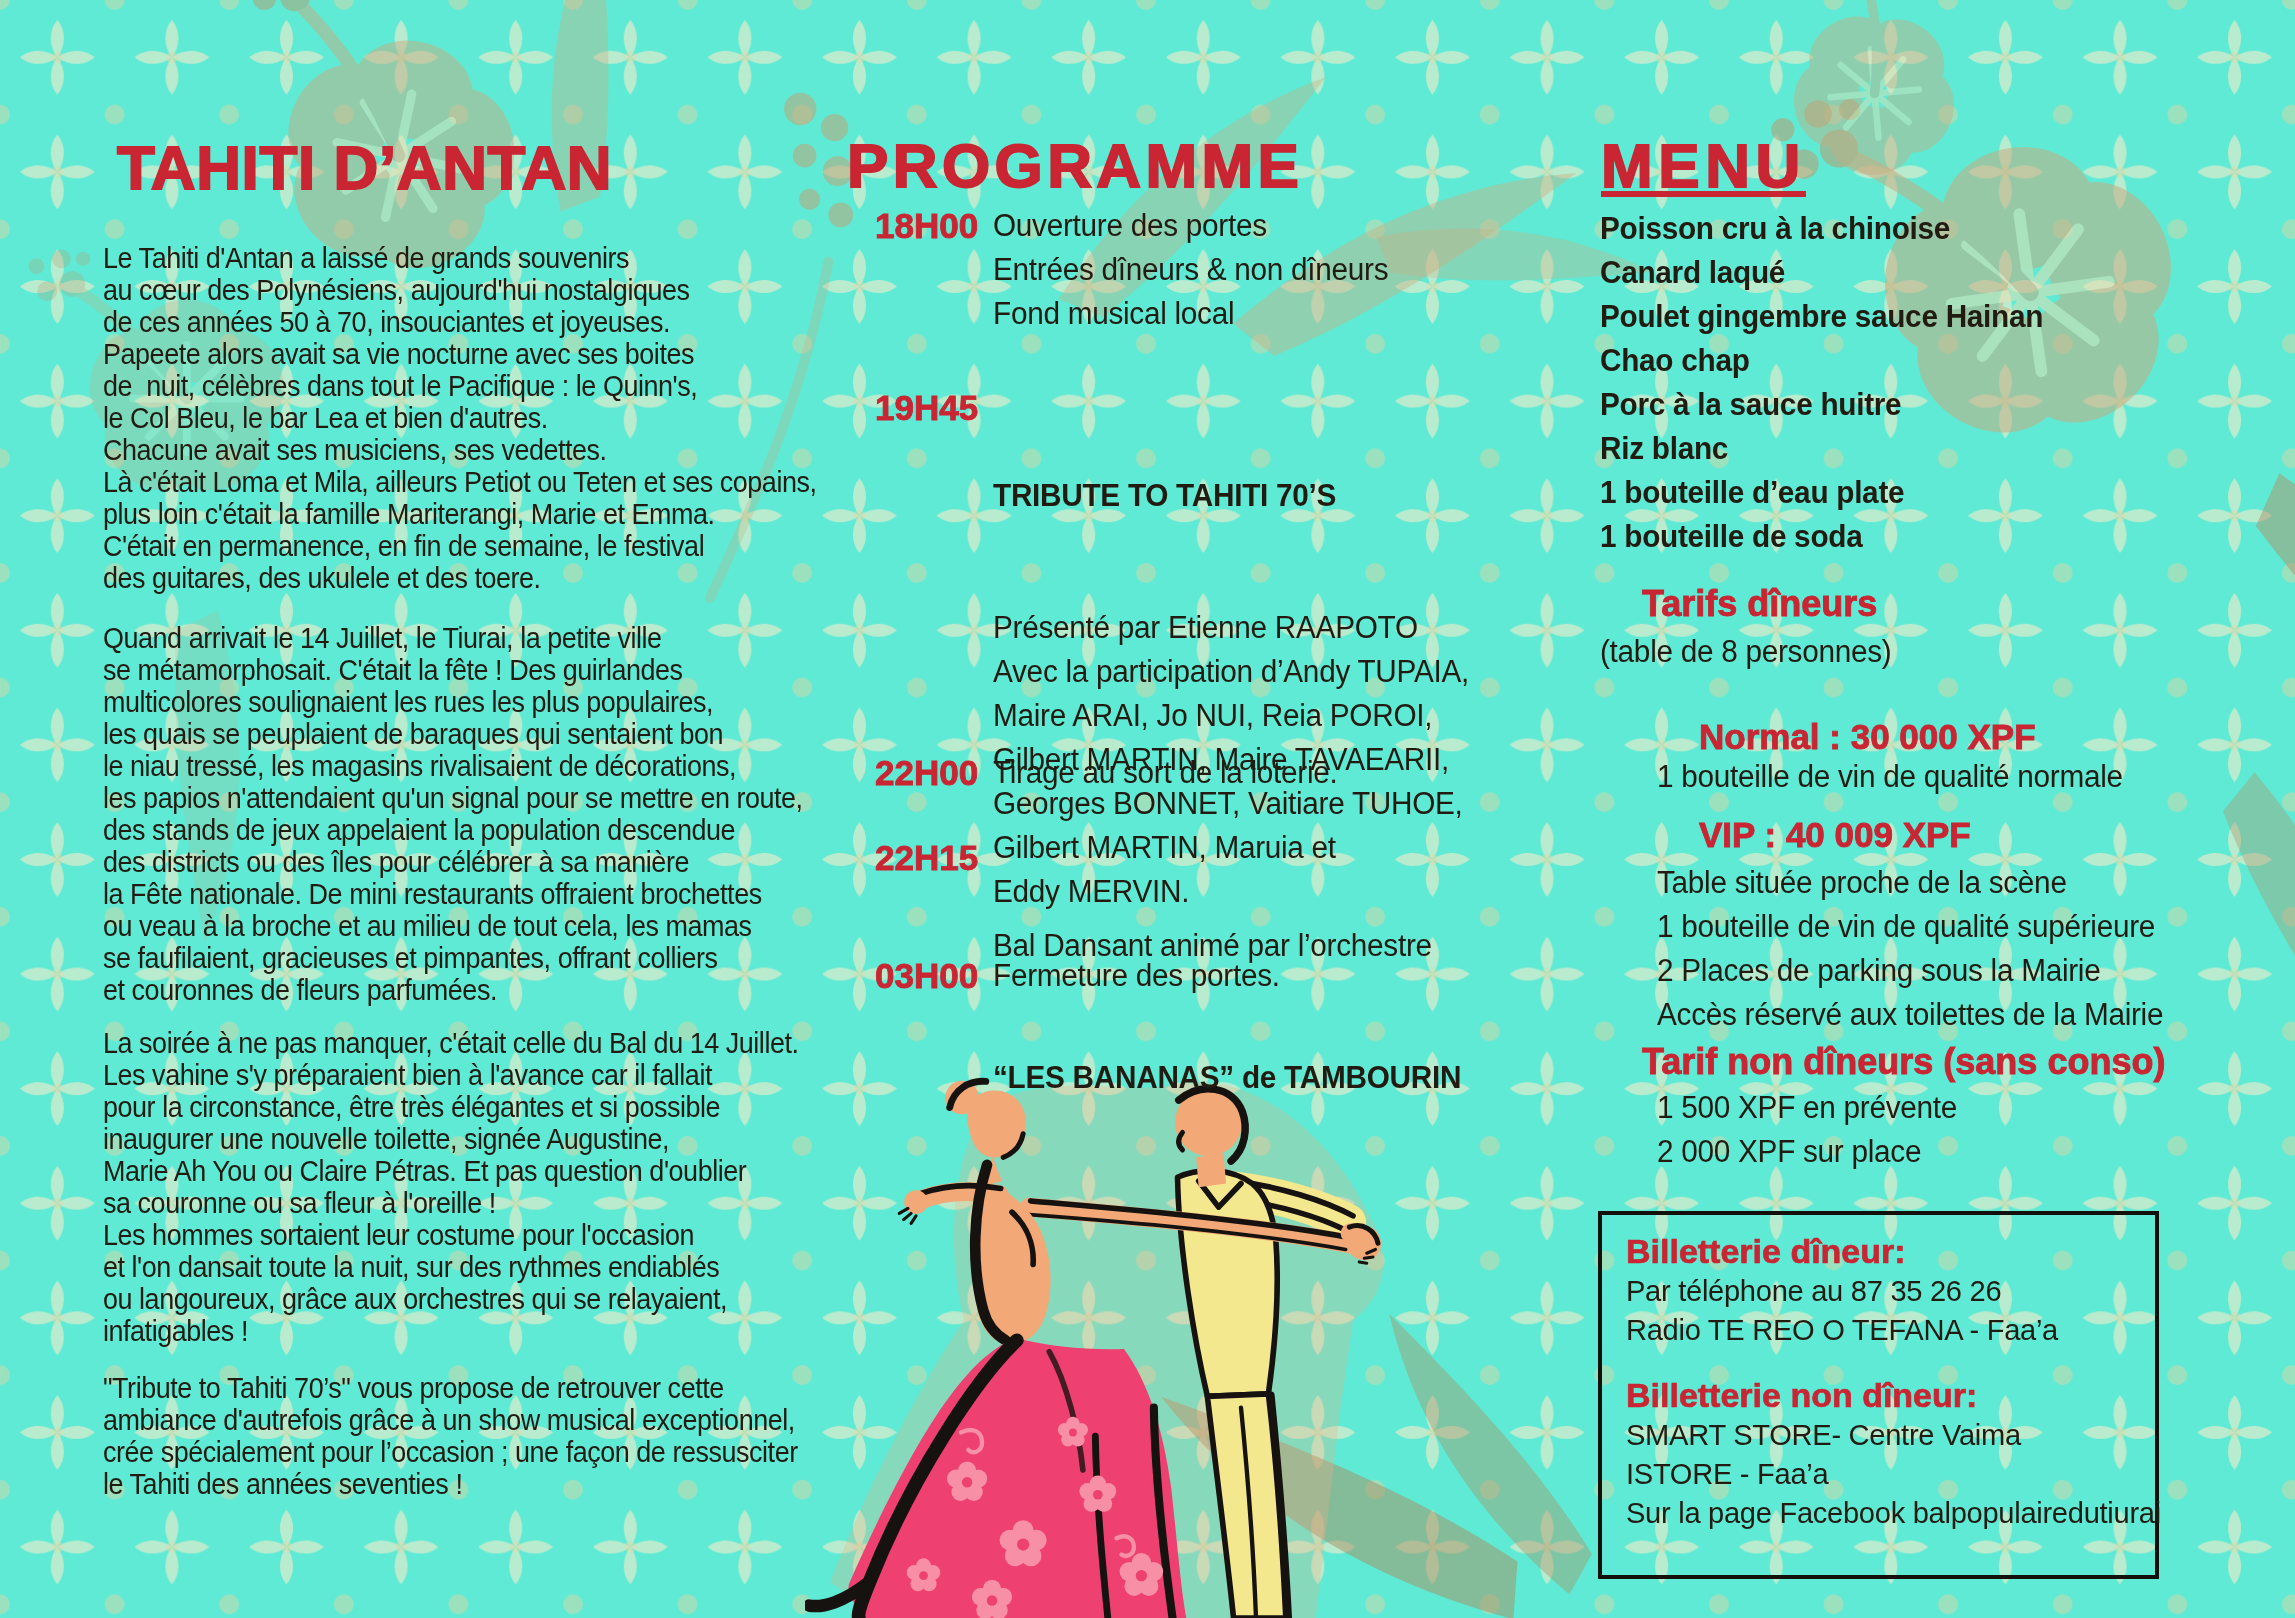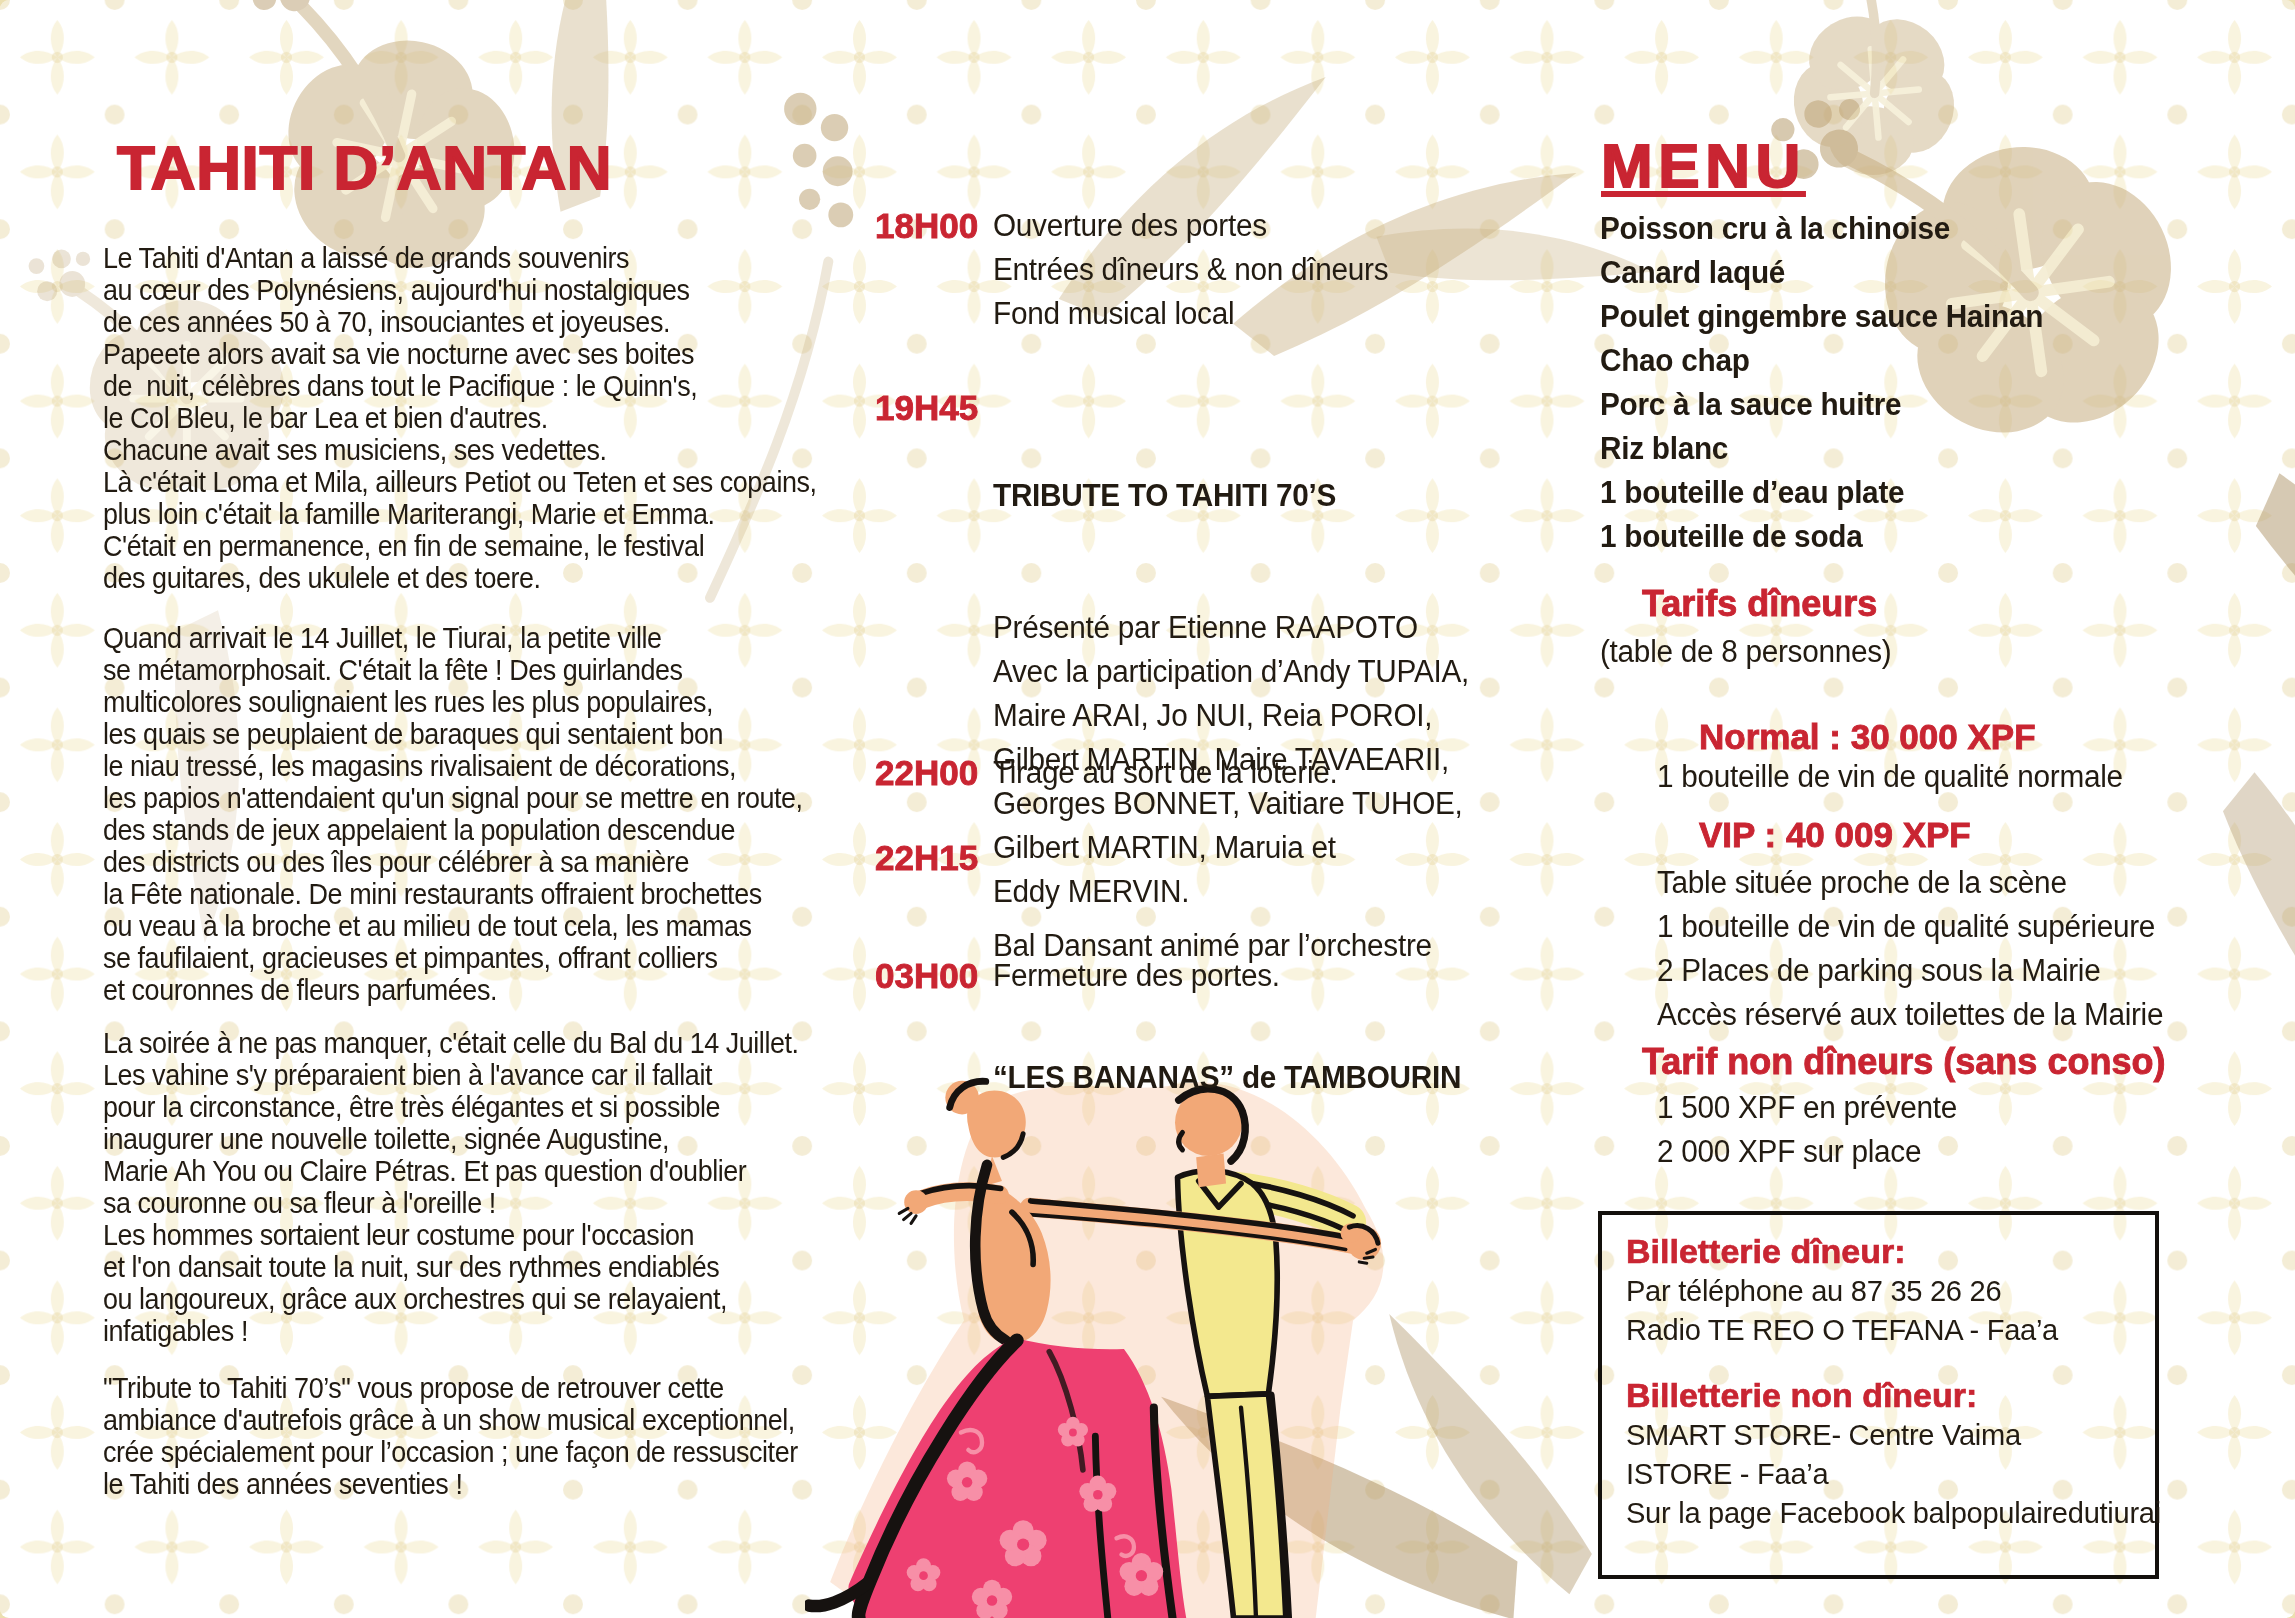--- a/index.html
+++ b/index.html
@@ -1,17 +1,17 @@
 <!DOCTYPE html>
 <html style="font-size:10px"><head>
 <meta charset="utf-8">
 <style>
   html,body{margin:0;padding:0;background:#ecdfb0;}
   .page{position:relative;width:2295px;height:1618px;overflow:hidden;
-        font-family:"Liberation Sans",sans-serif;color:#221b12;background:#ffffff;border-radius:9px;}
+        font-family:"Liberation Sans",sans-serif;color:#221b12;background:#5eead4;}
   svg.bg{position:absolute;left:0;top:0;z-index:0;}
   svg.dancers{position:absolute;left:805px;top:1059px;z-index:1;}
 
   .col-title{position:absolute;z-index:2;font-weight:700;color:#c92532;
              -webkit-text-stroke:1.9px #c92532;font-size:62px;line-height:62px;white-space:pre;}
   #t-left{left:117px;top:95px;letter-spacing:0.6px;}
   #t-mid{left:847px;top:93px;letter-spacing:4.4px;}
   #t-right{left:1601px;top:93px;letter-spacing:5.6px;text-decoration:underline;}
 
   .para{position:absolute;z-index:2;left:103px;font-size:29px;line-height:32px;
@@ -255,20 +255,21 @@
 sa couronne ou sa fleur à l'oreille !
 Les hommes sortaient leur costume pour l'occasion
 et l'on dansait toute la nuit, sur des rythmes endiablés
 ou langoureux, grâce aux orchestres qui se relayaient,
 infatigables !</p>
   <p id="p4" class="para">"Tribute to Tahiti 70’s" vous propose de retrouver cette
 ambiance d'autrefois grâce à un show musical exceptionnel,
 crée spécialement pour l’occasion ; une façon de ressusciter
 le Tahiti des années seventies !</p>
 
+  <h1 id="t-mid" class="col-title">PROGRAMME</h1>
 
   <div id="sch0" class="sch">
     <div class="time">18H00</div>
     <div class="desc">Ouverture des portes
 Entrées dîneurs &amp; non dîneurs
 Fond musical local</div>
   </div>
 
   <div id="sch1" class="sch">
     <div class="time">19H45</div>

